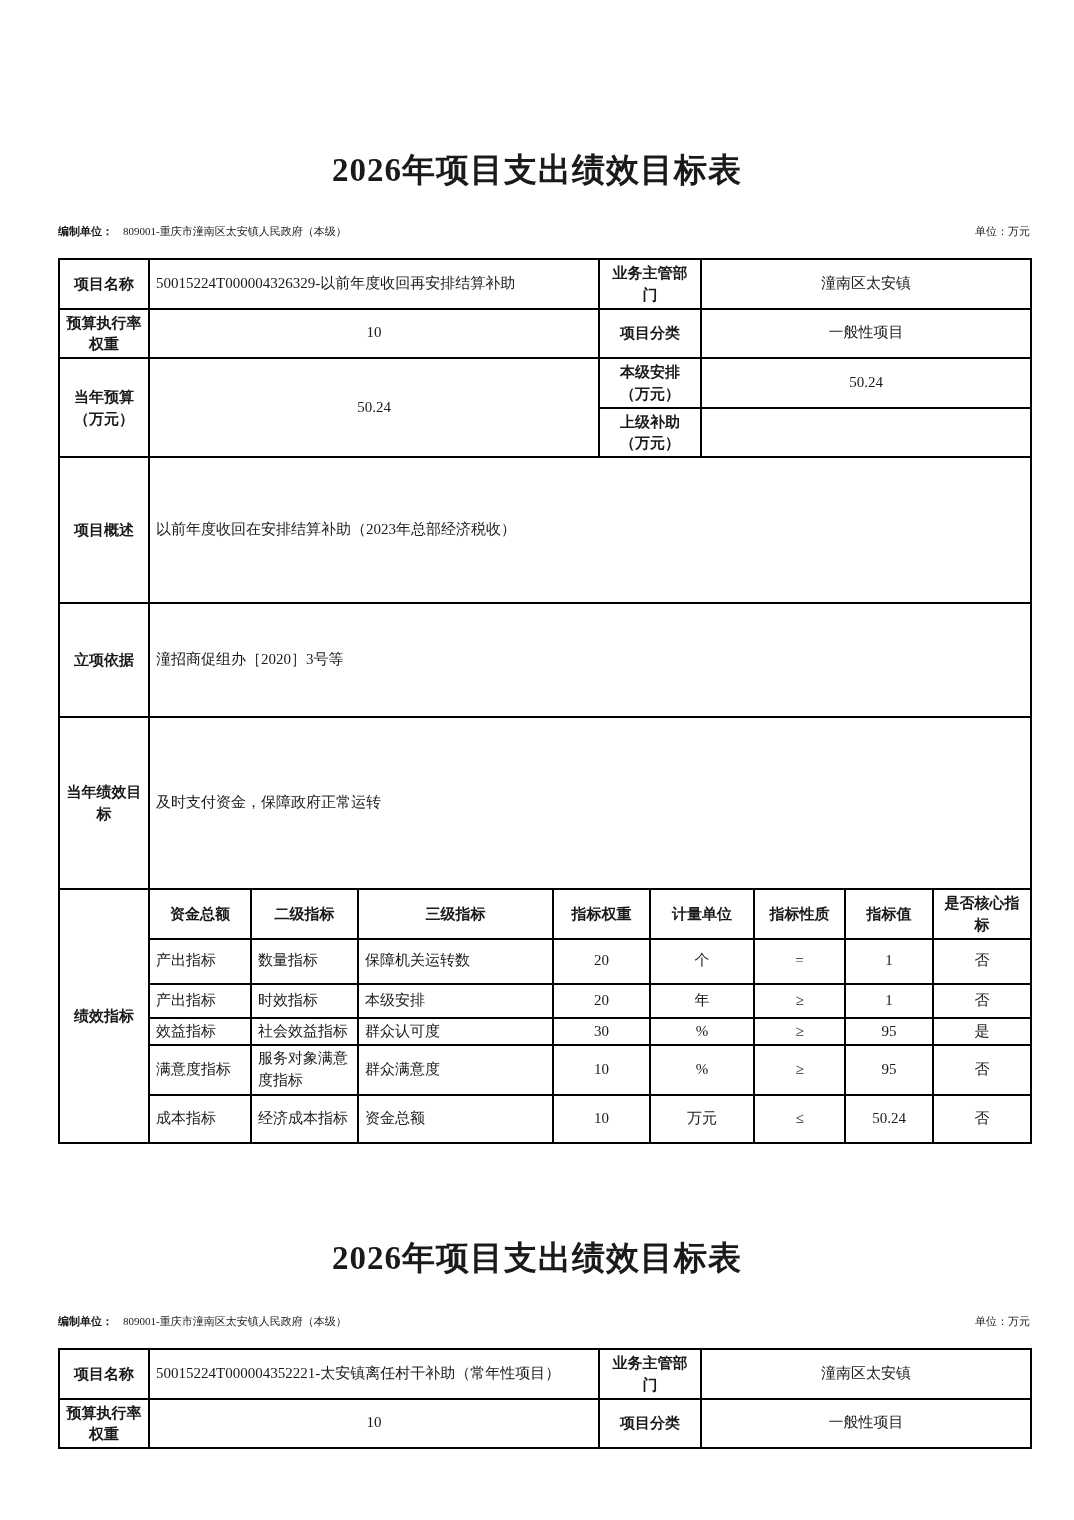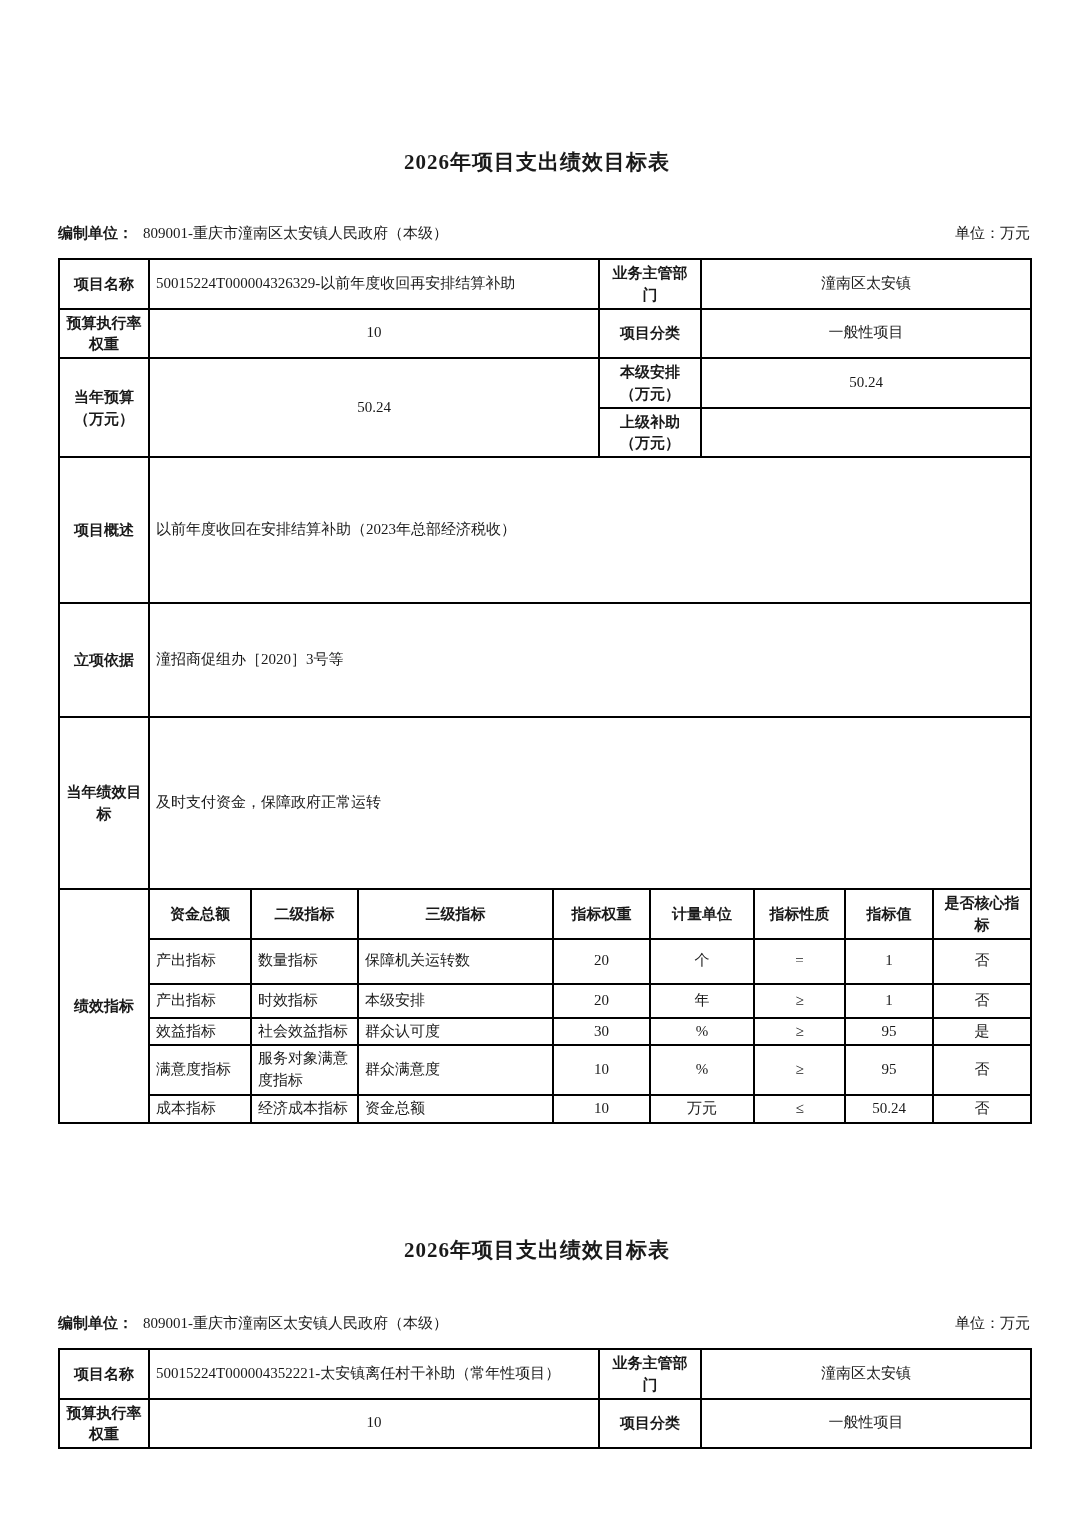--- a/index.html
+++ b/index.html
@@ -11,34 +11,34 @@
     color: #1a1a1a;
     overflow: hidden;
   }
   .doc-title {
     position: absolute;
     left: 0;
     width: 100%;
     text-align: center;
     font-family: "Liberation Serif", serif;
     font-weight: 700;
-    font-size: 21px;
+    font-size: 33px;
     letter-spacing: 1px;
     white-space: nowrap;
   }
   #title1 { top: 148px; }
   #title2 { top: 1236px; }
   .meta-row {
     position: absolute;
     left: 58px;
     width: 972px;
     display: flex;
     justify-content: space-between;
     align-items: flex-end;
-    font-size: 15px;
+    font-size: 11px;
   }
   #meta1 { top: 224px; }
   #meta2 { top: 1314px; }
   .org-label {
     font-family: "Liberation Sans", sans-serif;
     font-weight: 700;
   }
   .org-value {
     font-family: "Liberation Serif", serif;
     margin-left: 10px;
@@ -180,21 +180,21 @@
     <tr style="height:44px">
       <td class="left">满意度指标</td>
       <td class="left">服务对象满意度指标</td>
       <td class="left">群众满意度</td>
       <td colspan="2">10</td>
       <td colspan="2">%</td>
       <td>≥</td>
       <td>95</td>
       <td>否</td>
     </tr>
-    <tr style="height:28px">
+    <tr style="height:48px">
       <td class="left">成本指标</td>
       <td class="left">经济成本指标</td>
       <td class="left">资金总额</td>
       <td colspan="2">10</td>
       <td colspan="2">万元</td>
       <td>≤</td>
       <td>50.24</td>
       <td>否</td>
     </tr>
   </tbody>

